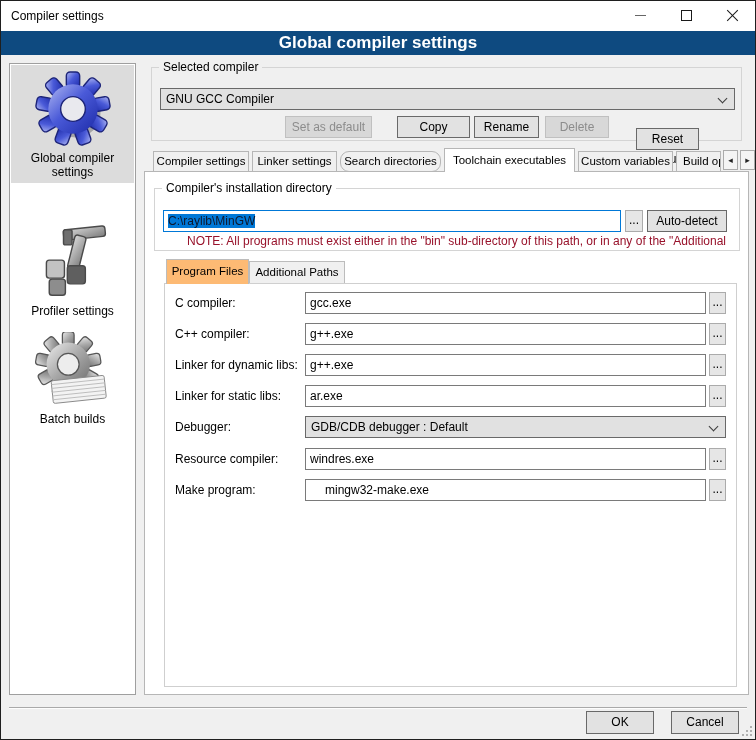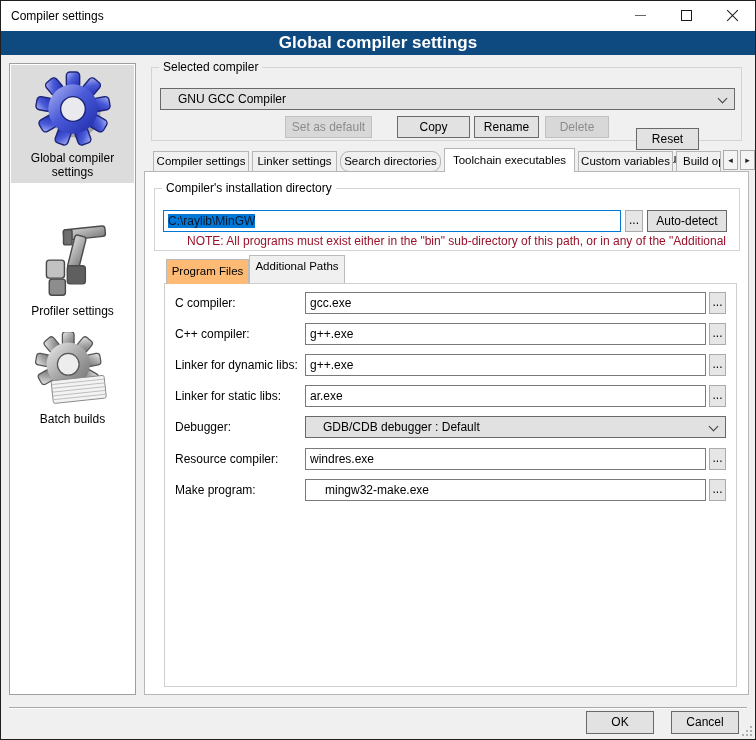--- a/index.html
+++ b/index.html
@@ -30,38 +30,38 @@
   .side-label{text-align:center;line-height:14px;font-size:12px;}
   
   .groupbox{position:absolute;border:1px solid #d4d4d4;}
   .group-label{position:absolute;top:-8px;left:7px;padding:0 4px;font-size:12px;line-height:14px;}
   .on-gray{background:#f0f0f0;} .on-white{background:#fff;}
   
   .btn{position:absolute;height:22px;background:#e2e2e2;border:1px solid #696969;
     font-size:12px;text-align:center;line-height:20px;font-family:"Liberation Sans",sans-serif;}
   .btn.disabled{background:#d8d8d8;border-color:#c0c0c0;color:#8c8c8c;}
   
-  .combo{position:absolute;height:22px;background:#e1e1e1;border:1px solid #696969;line-height:20px;padding-left:17px;}
+  .combo{position:absolute;height:22px;background:#e1e1e1;border:1px solid #696969;line-height:20px;padding-left:5px;}
   .chev{position:absolute;right:8px;top:6px;width:7px;height:7px;border-left:1px solid #3c3c3c;border-bottom:1px solid #3c3c3c;transform:rotate(-45deg);}
   
   .tinput{position:absolute;height:22px;background:#fff;border:1px solid #7a7a7a;line-height:20px;padding-left:4px;overflow:hidden;white-space:nowrap;}
   .tinput.focused{border-color:#0078d7;}
   .sel-text{background:#0078d7;color:#0f172a;}
   .dots{position:absolute;width:18px;height:22px;background:#e6e6e6;border:1px solid #ababab;text-align:center;line-height:18px;font-size:12px;}
   
   .tab{position:absolute;top:150px;height:21px;background:#f0f0f0;border:1px solid #b6b6b6;
     text-align:center;font-size:11.5px;line-height:19px;overflow:hidden;white-space:nowrap;}
   .tab.active{top:147px;height:24px;background:#fff;z-index:3;line-height:22px;border-bottom:none;}
   .tab-scroll{position:absolute;top:149px;width:15px;height:20px;background:#f4f4f4;border:1px solid #ababab;
     text-align:center;line-height:18px;font-size:9px;color:#222;}
   .tabpage{position:absolute;left:143px;top:170px;width:605px;height:524px;background:#fff;border:1px solid #b6b6b6;z-index:2;}
   
   .note{position:absolute;color:#98122b;font-size:12px;white-space:nowrap;overflow:hidden;margin-left:24px;}
   
-  .subtab{position:absolute;top:83px;height:36px;background:#f0f0f0;border:1px solid #bcbcbc;
+  .subtab{position:absolute;top:89px;height:36px;background:#f0f0f0;border:1px solid #bcbcbc;
     text-align:center;font-size:11.5px;line-height:20px;z-index:2;}
   .subtab.active{top:87px;height:25px;background:#fdba74;border-bottom:none;z-index:4;line-height:23px;}
   .innerpanel{position:absolute;left:19px;top:111px;width:573px;height:404px;background:#fff;border:1px solid #cfcfcf;z-index:3;}
   .frow-label{position:absolute;left:10px;height:22px;line-height:22px;font-size:12px;}
   
   .footer-sep{position:absolute;left:8px;right:8px;top:706px;height:2px;border-top:1px solid #a9a9a9;border-bottom:1px solid #fdfdfd;}
   .grip{position:absolute;right:3px;bottom:3px;width:10px;height:10px;}
   .grip i{position:absolute;width:2px;height:2px;background:#b0b0b0;}
   .g1{right:0;bottom:0;} .g2{right:4px;bottom:0;} .g3{right:0;bottom:4px;}
   .g4{right:8px;bottom:0;} .g5{right:4px;bottom:4px;} .g6{right:0;bottom:8px;}

